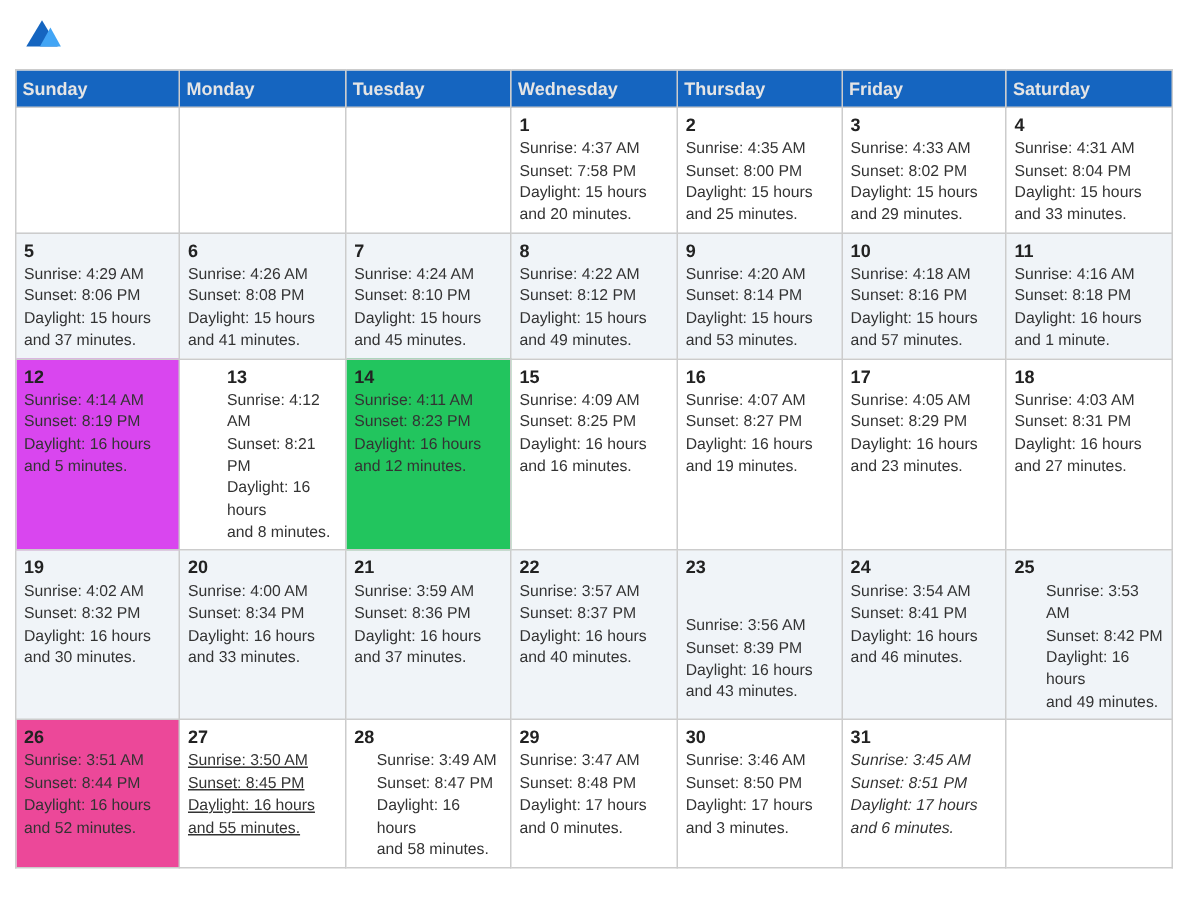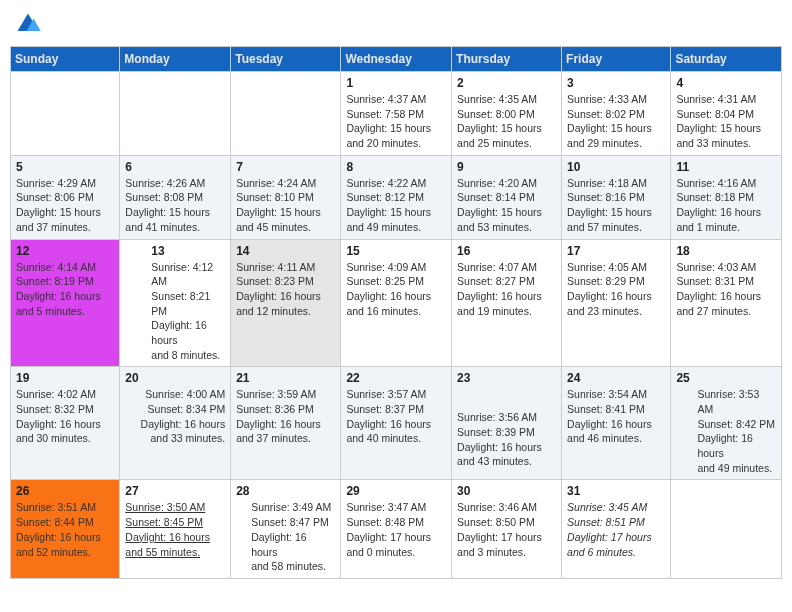--- a/index.html
+++ b/index.html
@@ -215,21 +215,21 @@
 Daylight: 16 hours
 and 5 minutes.</div>
         </td>
         <td style="background: rgb(255, 255, 255); padding-left: 31px;">
           <div class="day-number">13</div>
           <div class="day-info" style="white-space: pre-line;">Sunrise: 4:12 AM
 Sunset: 8:21 PM
 Daylight: 16 hours
 and 8 minutes.</div>
         </td>
-        <td style="background: #e5e5e5;">
+        <td style="background: #22c55e;">
           <div class="day-number">14</div>
           <div class="day-info" style="white-space: pre-line;">Sunrise: 4:11 AM
 Sunset: 8:23 PM
 Daylight: 16 hours
 and 12 minutes.</div>
         </td>
         <td style="background: rgb(255, 255, 255);">
           <div class="day-number">15</div>
           <div class="day-info" style="white-space: pre-line;">Sunrise: 4:09 AM
 Sunset: 8:25 PM
@@ -261,21 +261,21 @@
       <tr>
         <td style="background: rgb(240, 244, 248);">
           <div class="day-number">19</div>
           <div class="day-info" style="white-space: pre-line;">Sunrise: 4:02 AM
 Sunset: 8:32 PM
 Daylight: 16 hours
 and 30 minutes.</div>
         </td>
         <td style="background: rgb(240, 244, 248);">
           <div class="day-number">20</div>
-          <div class="day-info" style="white-space: pre-line; text-align: right;">Sunrise: 4:00 AM
+          <div class="day-info" style="white-space: pre-line;">Sunrise: 4:00 AM
 Sunset: 8:34 PM
 Daylight: 16 hours
 and 33 minutes.</div>
         </td>
         <td style="background: rgb(240, 244, 248);">
           <div class="day-number">21</div>
           <div class="day-info" style="white-space: pre-line;">Sunrise: 3:59 AM
 Sunset: 8:36 PM
 Daylight: 16 hours
 and 37 minutes.</div>
@@ -303,21 +303,21 @@
         </td>
         <td style="background: rgb(240, 244, 248);">
           <div class="day-number">25</div>
           <div class="day-info" style="white-space: pre-line; margin-left: 21px;">Sunrise: 3:53 AM
 Sunset: 8:42 PM
 Daylight: 16 hours
 and 49 minutes.</div>
         </td>
       </tr>
       <tr>
-        <td style="background: #f97316; margin-left: 32px;">
+        <td style="background: #ec4899; margin-left: 32px;">
           <div class="day-number">26</div>
           <div class="day-info" style="white-space: pre-line;">Sunrise: 3:51 AM
 Sunset: 8:44 PM
 Daylight: 16 hours
 and 52 minutes.</div>
         </td>
         <td style="background: rgb(255, 255, 255);">
           <div class="day-number">27</div>
           <div class="day-info" style="white-space: pre-line; text-decoration: underline;">Sunrise: 3:50 AM
 Sunset: 8:45 PM

